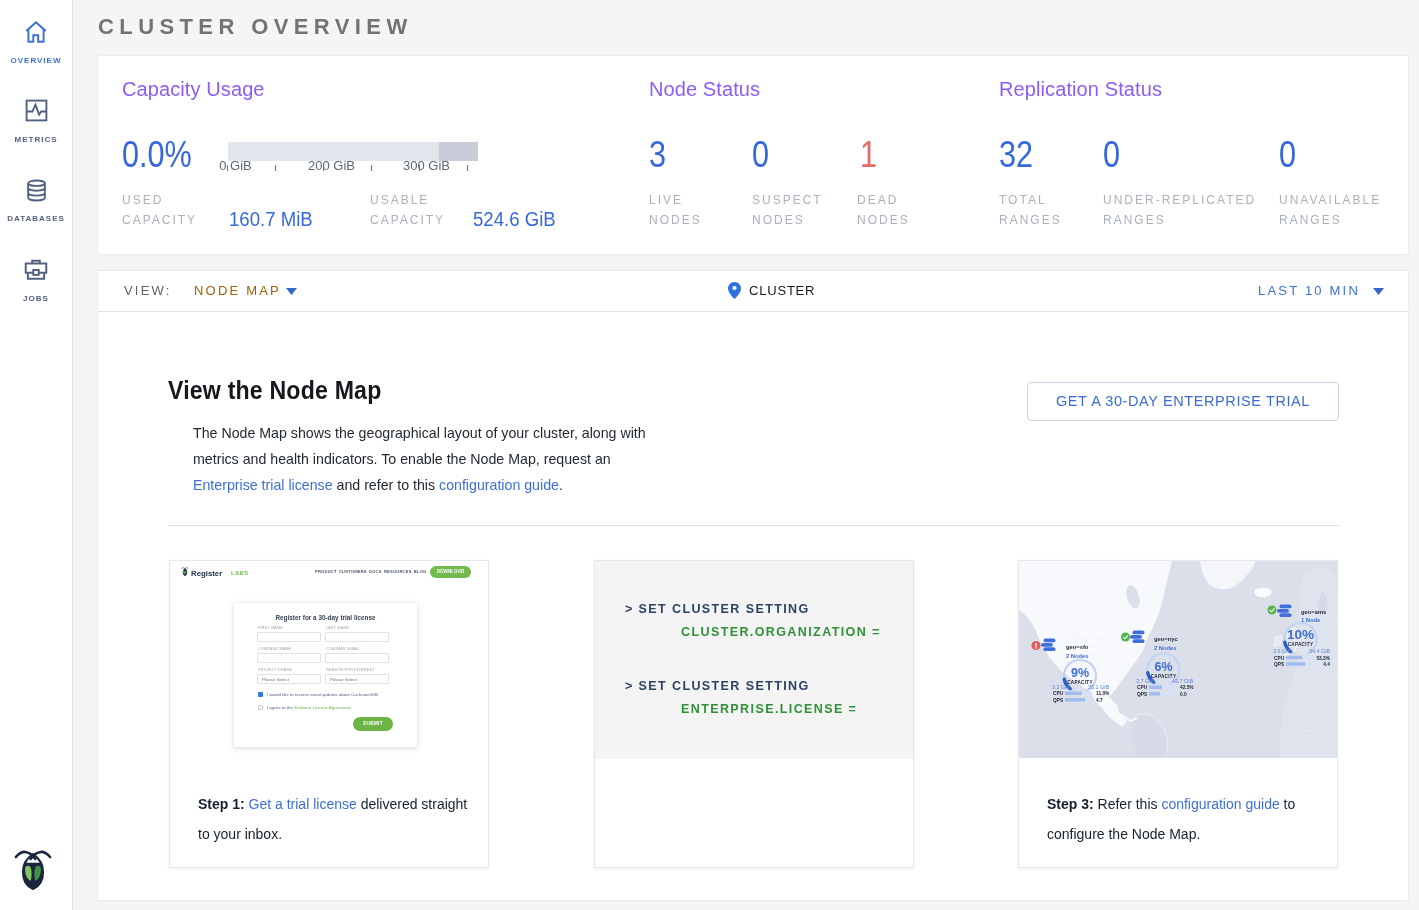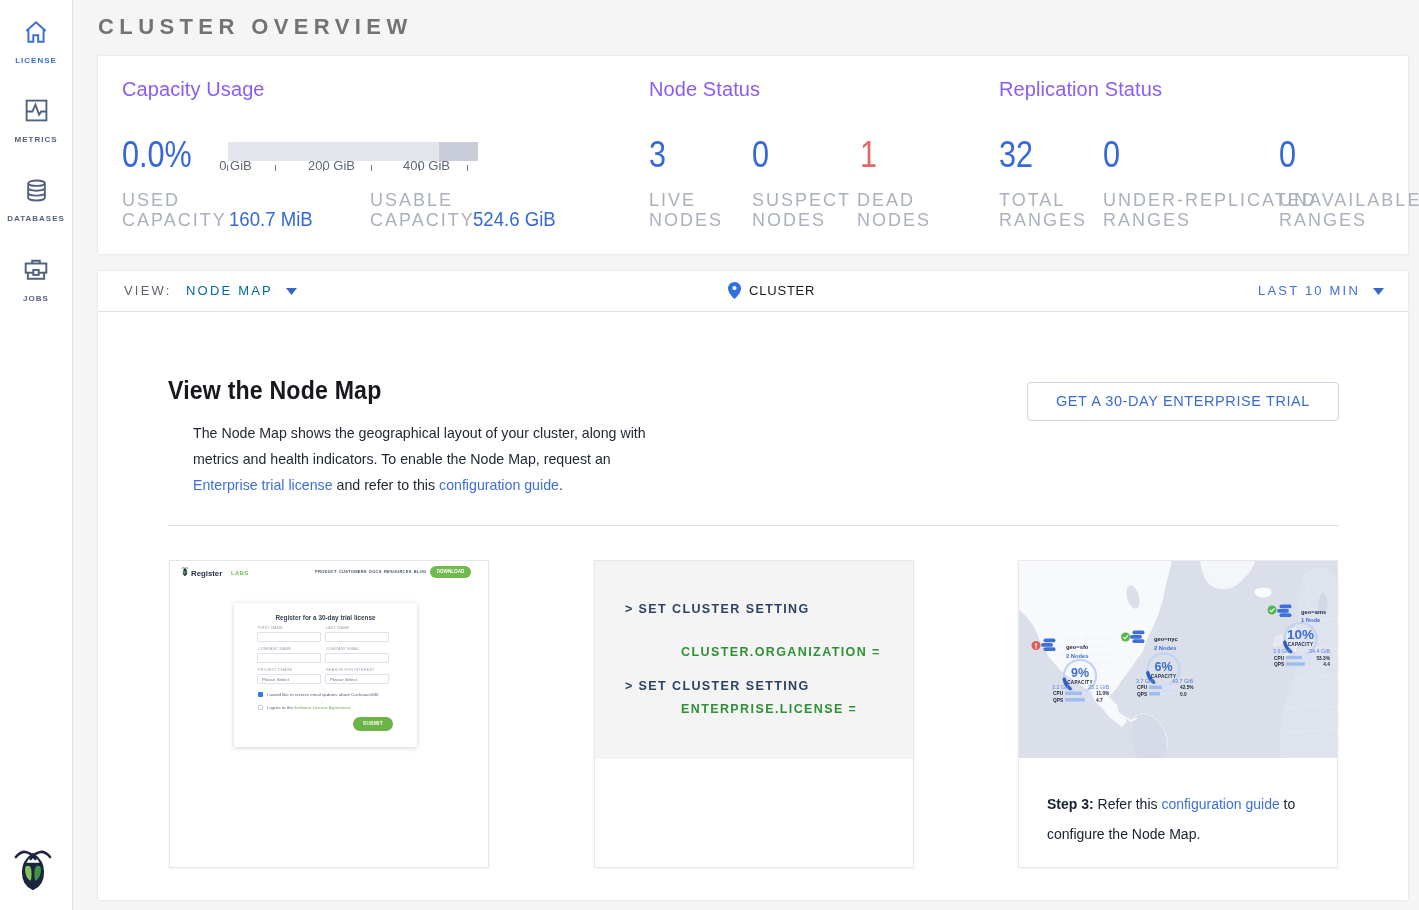--- a/index.html
+++ b/index.html
@@ -11,21 +11,21 @@
 .navitem { position:absolute; left:0; width:72px; text-align:center; }
 .navlabel { font-size:8px; font-weight:700; letter-spacing:1.0px; color:#54617e; }
 .navlabel.active { color:#3b6fd6; }
 
 #title { position:absolute; left:98px; top:14px; font-size:22px; font-weight:600; letter-spacing:5.4px; color:#737373; }
 
 #summary { position:absolute; left:98px; top:56px; width:1310px; height:198px; background:#fff; box-shadow:0 0 2px rgba(0,0,0,0.12); }
 .sechead { position:absolute; top:23px; line-height:1; font-size:20px; font-weight:400; color:#8b5cf6; letter-spacing:0.1px; }
 .bignum { position:absolute; top:81px; line-height:1; font-size:36px; color:#3568d8; transform:scaleX(0.85); transform-origin:0 0; }
 .bignum.red { color:#e06a6a; }
-.lbl { position:absolute; top:135px; font-size:18px; letter-spacing:2.0px; color:#abb1bc; line-height:19.5px; }
+.lbl { position:absolute; top:135px; font-size:12px; letter-spacing:2.0px; color:#abb1bc; line-height:19.5px; }
 .bval { position:absolute; top:152.6px; line-height:1; font-size:20px; color:#3568d8; transform:scaleX(0.93); transform-origin:0 0; }
 
 #capbar { position:absolute; left:130px; top:86px; width:250px; height:19px; background:#e2e5ec; }
 #capbar .dark { position:absolute; right:0; top:0; width:39px; height:19px; background:#c9cdd9; }
 .tick { position:absolute; top:109px; width:1px; height:6px; background:#6b7690; }
 .ticklbl { position:absolute; top:103px; line-height:1; font-size:13px; color:#5d6879; transform:translateX(-50%); white-space:nowrap;margin-left:8px; }
 
 #viewbar { position:absolute; left:98px; top:271px; width:1310px; height:40px; background:#fff; box-shadow:0 0 2px rgba(0,0,0,0.12);text-decoration:underline; }
 #viewbar .in { position:absolute; top:0; height:40px; line-height:40px; font-size:13px; letter-spacing:2.2px; }
 
@@ -57,21 +57,21 @@
 .f1sub { position:absolute; left:119px; top:114px; width:40px; height:14px; background:#6cb446; border-radius:7px; color:#fff; font-size:4.6px; font-weight:700; text-align:center; line-height:14px; letter-spacing:0.4px; }
 </style>
 </head>
 <body>
 <div id="sidebar">
   <div class="navitem" style="top:19px;">
     <svg width="26" height="26" viewBox="0 0 24 24" fill="none" stroke="#3b6fd6" stroke-width="1.8">
       <path d="M3 11 L12 3 L21 11"></path>
         <path d="M5 9.5 V21 H9.5 V15 H14 V21 H19 V9.5" fill="none"></path>
     </svg>
-    <div class="navlabel active" style="margin-top:7px;">LICENSE</div>
+    <div class="navlabel active" style="margin-top:7px;">OVERVIEW</div>
   </div>
   <div class="navitem" style="top:98px;">
     <svg width="25" height="25" viewBox="0 0 24 24" fill="none" stroke="#51617f" stroke-width="1.8">
       <rect x="2.5" y="2.5" width="19" height="19"></rect>
         <path d="M2.5 13 H8 L11 6.5 L14.5 16 L16.5 13 H21.5"></path>
     </svg>
     <div class="navlabel" style="margin-top:8px;">METRICS</div>
   </div>
   <div class="navitem" style="top:178px;">
     <svg width="25" height="25" viewBox="0 0 24 24" fill="none" stroke="#51617f" stroke-width="1.8">
@@ -113,21 +113,21 @@
       <div class="dark"></div>
     </div>
   <div class="tick" style="left:129px;"></div>
   <div class="tick" style="left:177px;"></div>
   <div class="tick" style="left:225px;"></div>
   <div class="tick" style="left:273px;"></div>
   <div class="tick" style="left:321px;"></div>
   <div class="tick" style="left:369px;"></div>
   <div class="ticklbl" style="left:129.5px;">0 GiB</div>
   <div class="ticklbl" style="left:225.5px;">200 GiB</div>
-  <div class="ticklbl" style="left:320.5px;">400 GiB</div>
+  <div class="ticklbl" style="left:320.5px;">300 GiB</div>
   <div class="lbl" style="left:24px;">USED<br>CAPACITY</div>
   <div class="bval" style="left:131px;">160.7 MiB</div>
   <div class="lbl" style="left:272px;">USABLE<br>CAPACITY</div>
   <div class="bval" style="left:375px;">524.6 GiB</div>
 
   <div class="bignum" style="left:551px;">3</div>
   <div class="bignum" style="left:654px;">0</div>
   <div class="bignum red" style="left:762px;">1</div>
   <div class="lbl" style="left:551px;">LIVE<br>NODES</div>
   <div class="lbl" style="left:654px;">SUSPECT<br>NODES</div>
@@ -136,21 +136,21 @@
   <div class="bignum" style="left:901px;">32</div>
   <div class="bignum" style="left:1005px;">0</div>
   <div class="bignum" style="left:1181px;">0</div>
   <div class="lbl" style="left:901px;">TOTAL<br>RANGES</div>
   <div class="lbl" style="left:1005px;">UNDER-REPLICATED<br>RANGES</div>
   <div class="lbl" style="left:1181px;">UNAVAILABLE<br>RANGES</div>
 </div>
 
 <div id="viewbar">
   <span class="in" style="left:26px; color:#5d6269;">VIEW:</span>
-  <span class="in" style="left:88px; color:#0369a1;">NODE MAP</span>
+  <span class="in" style="left:96px; color:#a16207;">NODE MAP</span>
   <svg class="abs" style="left:188px; top:17px;" width="11" height="7">
       <path d="M0 0 H11 L5.5 7 Z" fill="#3566cd"></path>
     </svg>
   <svg class="abs" style="left:630px; top:11px;" width="13" height="17" viewBox="0 0 13 17">
       <path d="M6.5 0 C2.9 0 0 2.9 0 6.5 C0 11.4 6.5 17 6.5 17 C6.5 17 13 11.4 13 6.5 C13 2.9 10.1 0 6.5 0 Z" fill="#2f6fe0"></path>
       <circle cx="6.5" cy="6" r="2.1" fill="#fff"></circle>
     </svg>
   <span class="in" style="left:651px; color:#17191e; letter-spacing:0.8px; font-size:13px; font-weight:400;">CLUSTER</span>
   <span class="in" style="left:1160px; color:#3e70d6;">LAST 10 MIN</span>
   <svg class="abs" style="left:1275px; top:17px;" width="11" height="7">
@@ -188,26 +188,27 @@
       <span class="f1lbl" style="left:24px; top:65px;">PROJECT PHASE</span>
       <span class="f1lbl" style="left:92px; top:65px;">REASON FOR INTEREST</span>
       <div class="f1in" style="left:23px; top:71px;">Please Select</div>
       <div class="f1in" style="left:91px; top:71px;">Please Select</div>
       <div class="f1chk" style="left:24px; top:89px; background:#3577e2; border-radius:1px;"></div>
       <span class="f1txt" style="left:33px; top:89px;">I would like to receive email updates about CockroachDB.</span>
       <div class="f1chk" style="left:24px; top:102px; background:#fff; border:0.8px solid #c7ccd4; border-radius:1px;"></div>
       <span class="f1txt" style="left:33px; top:102px;">I agree to the <span style="color:#6cb446;">Software License Agreement</span>.</span>
       <div class="f1sub">SUBMIT</div>
     </div>
+    <div class="caption"><b>Step 1:</b> <a class="blue">Get a trial license</a> delivered straight<br>to your inbox.</div>
   </div>
 
   <div class="card" style="left:496px;">
     <div id="code">
       <div class="abs l1" style="left:30px; top:41px;">&gt; SET CLUSTER SETTING</div>
-      <div class="abs l2" style="left:86px; top:64px;margin-top:20px;">CLUSTER.ORGANIZATION =</div>
+      <div class="abs l2" style="left:86px; top:64px;">CLUSTER.ORGANIZATION =</div>
       <div class="abs l1" style="left:30px; top:118px;">&gt; SET CLUSTER SETTING</div>
       <div class="abs l2" style="left:86px; top:141px;">ENTERPRISE.LICENSE =</div>
     </div>
   </div>
 
   <div class="card" style="left:920px;">
     <svg id="map" width="318" height="197" viewBox="0 0 318 197">
       <rect width="318" height="197" fill="#dbdfea"></rect>
 
       <path d="M0,0 L153,0 L148,20 L143,42 L139,55 L134,66 L128,78 L124,90 L117,100 L110,110 L103,119 L97,128 L90,136 L98,144 L100,152 L108,160 L103,166 L90,156 L84,148 L76,140 L70,130 L57,121 L42,110 L30,96 L22,82 L14,64 L6,54 L0,49 Z" fill="#f8f9fc"></path>

